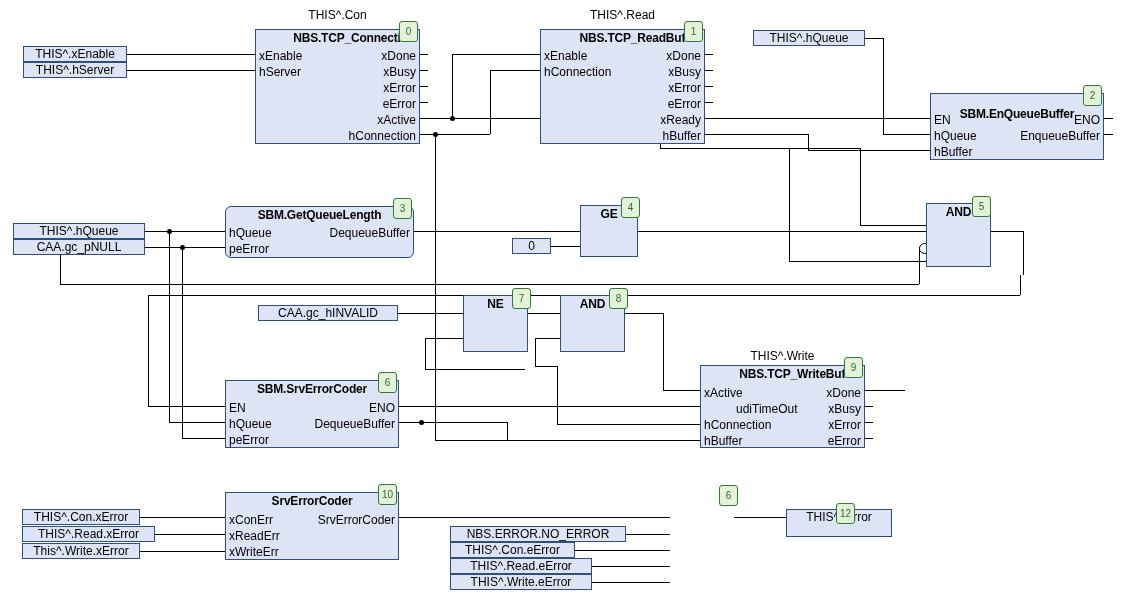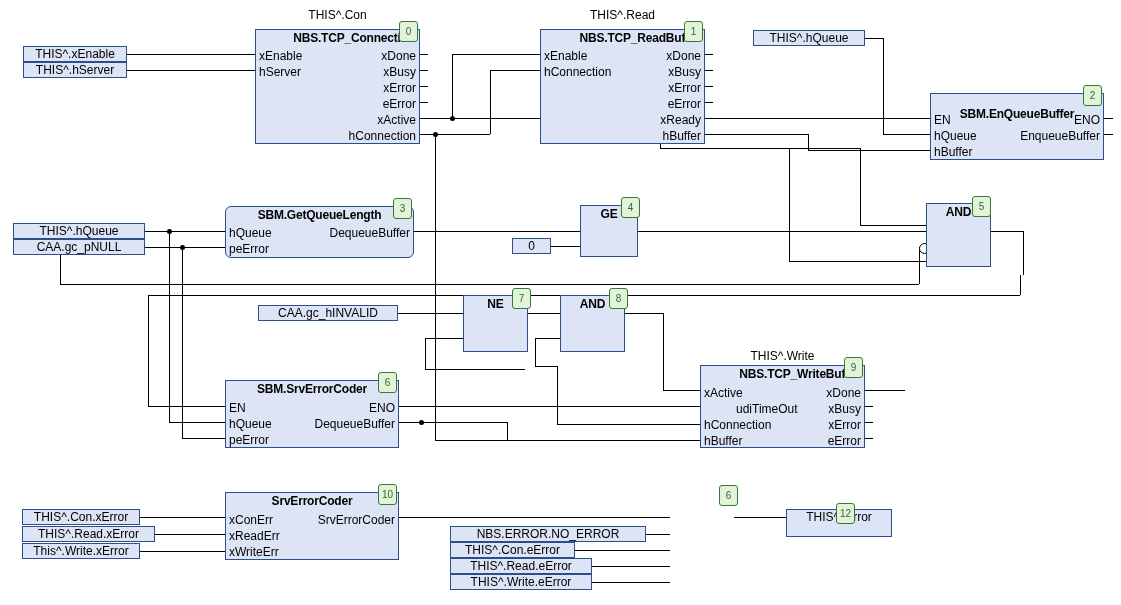--- a/index.html
+++ b/index.html
@@ -281,21 +281,21 @@
   <div class="varbox" style="left:13px;top:239px;width:132px;height:16px;line-height:15px;">CAA.gc_pNULL</div>
 
   <div class="varbox" style="left:512px;top:238px;width:39px;height:16px;line-height:15px;">0</div>
 
   <div class="varbox" style="left:258px;top:305px;width:140px;height:16px;line-height:15px;">CAA.gc_hINVALID</div>
 
   <div class="varbox" style="left:22px;top:509px;width:118px;height:16px;line-height:15px;">THIS^.Con.xError</div>
   <div class="varbox" style="left:22px;top:526px;width:133px;height:16px;line-height:15px;">THIS^.Read.xError</div>
   <div class="varbox" style="left:22px;top:543px;width:118px;height:16px;line-height:15px;">This^.Write.xError</div>
 
-  <div class="varbox" style="left:450px;top:526px;width:196px;height:16px;line-height:15px;">NBS.ERROR.NO_ERROR</div>
+  <div class="varbox" style="left:450px;top:526px;width:176px;height:16px;line-height:15px;">NBS.ERROR.NO_ERROR</div>
   <div class="varbox" style="left:450px;top:542px;width:125px;height:16px;line-height:15px;">THIS^.Con.eError</div>
   <div class="varbox" style="left:450px;top:558px;width:142px;height:16px;line-height:15px;">THIS^.Read.eError</div>
   <div class="varbox" style="left:450px;top:574px;width:142px;height:16px;line-height:15px;">THIS^.Write.eError</div>
 
   <div class="varbox" style="left:786px;top:509px;width:106px;height:28px;line-height:15px;">THIS^.iError</div>
   <div class="badge" style="left:836px;top:503px;">12</div>
 
 </div>
 
 </body></html>

